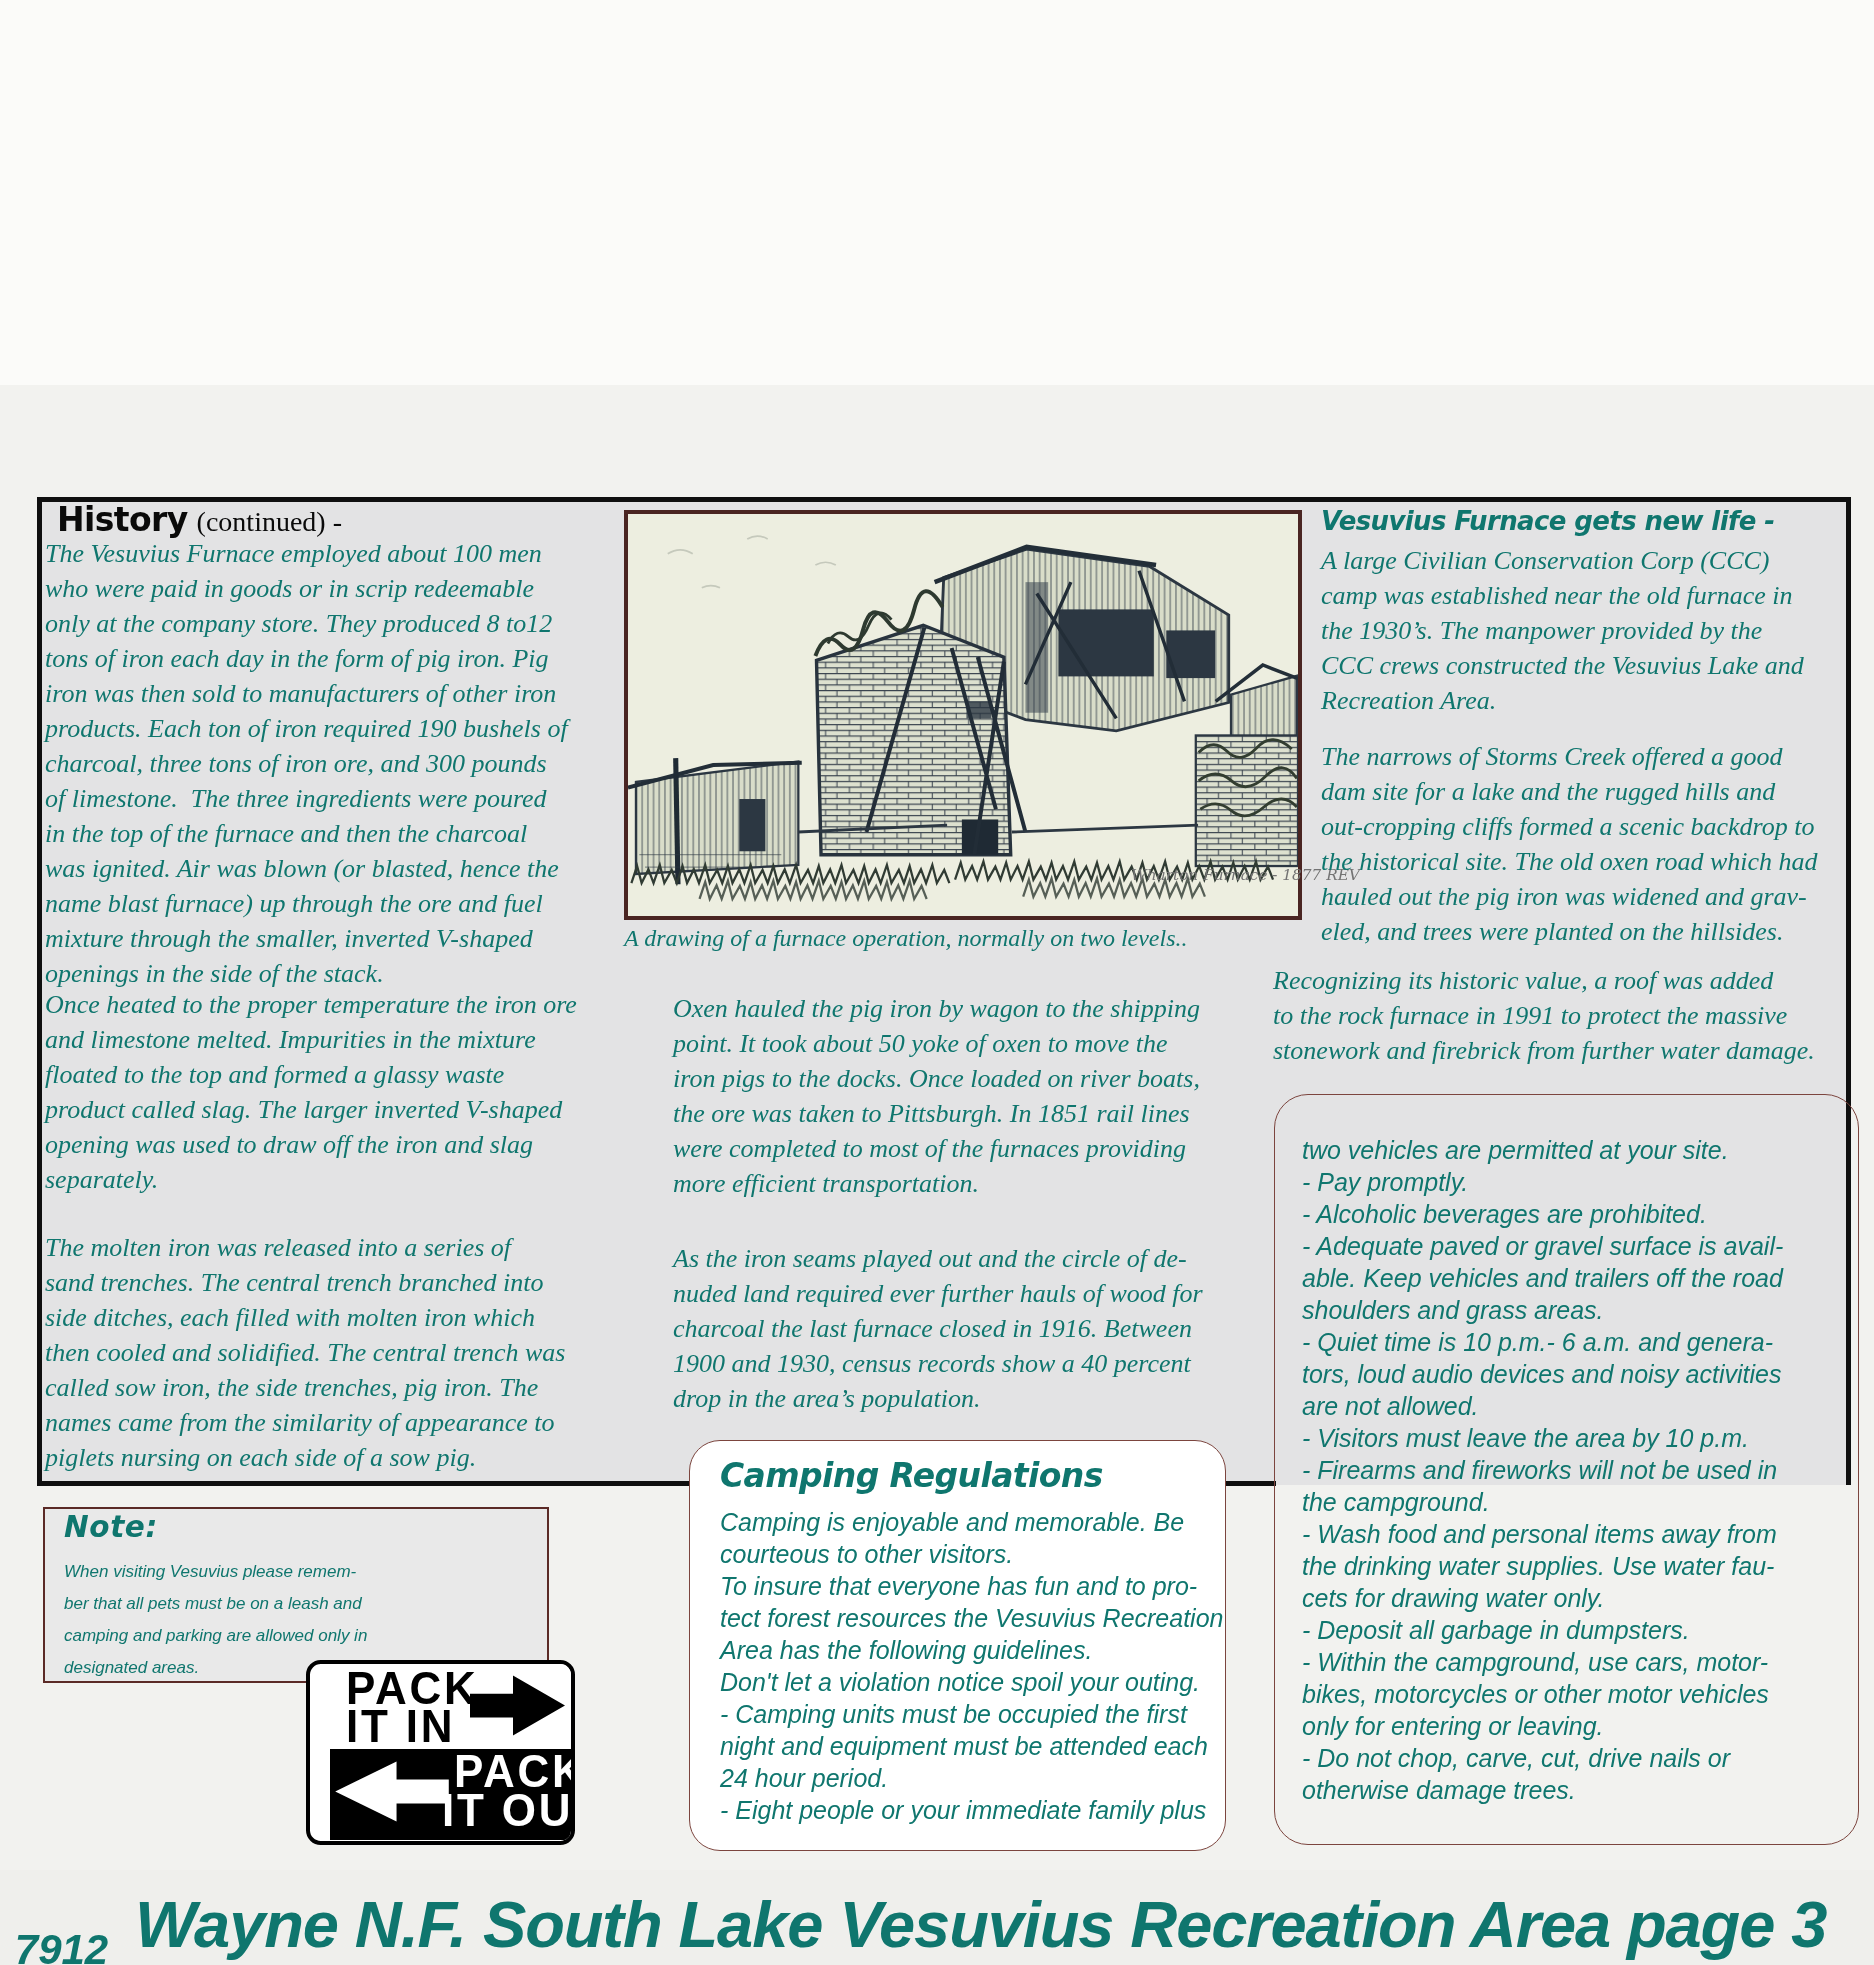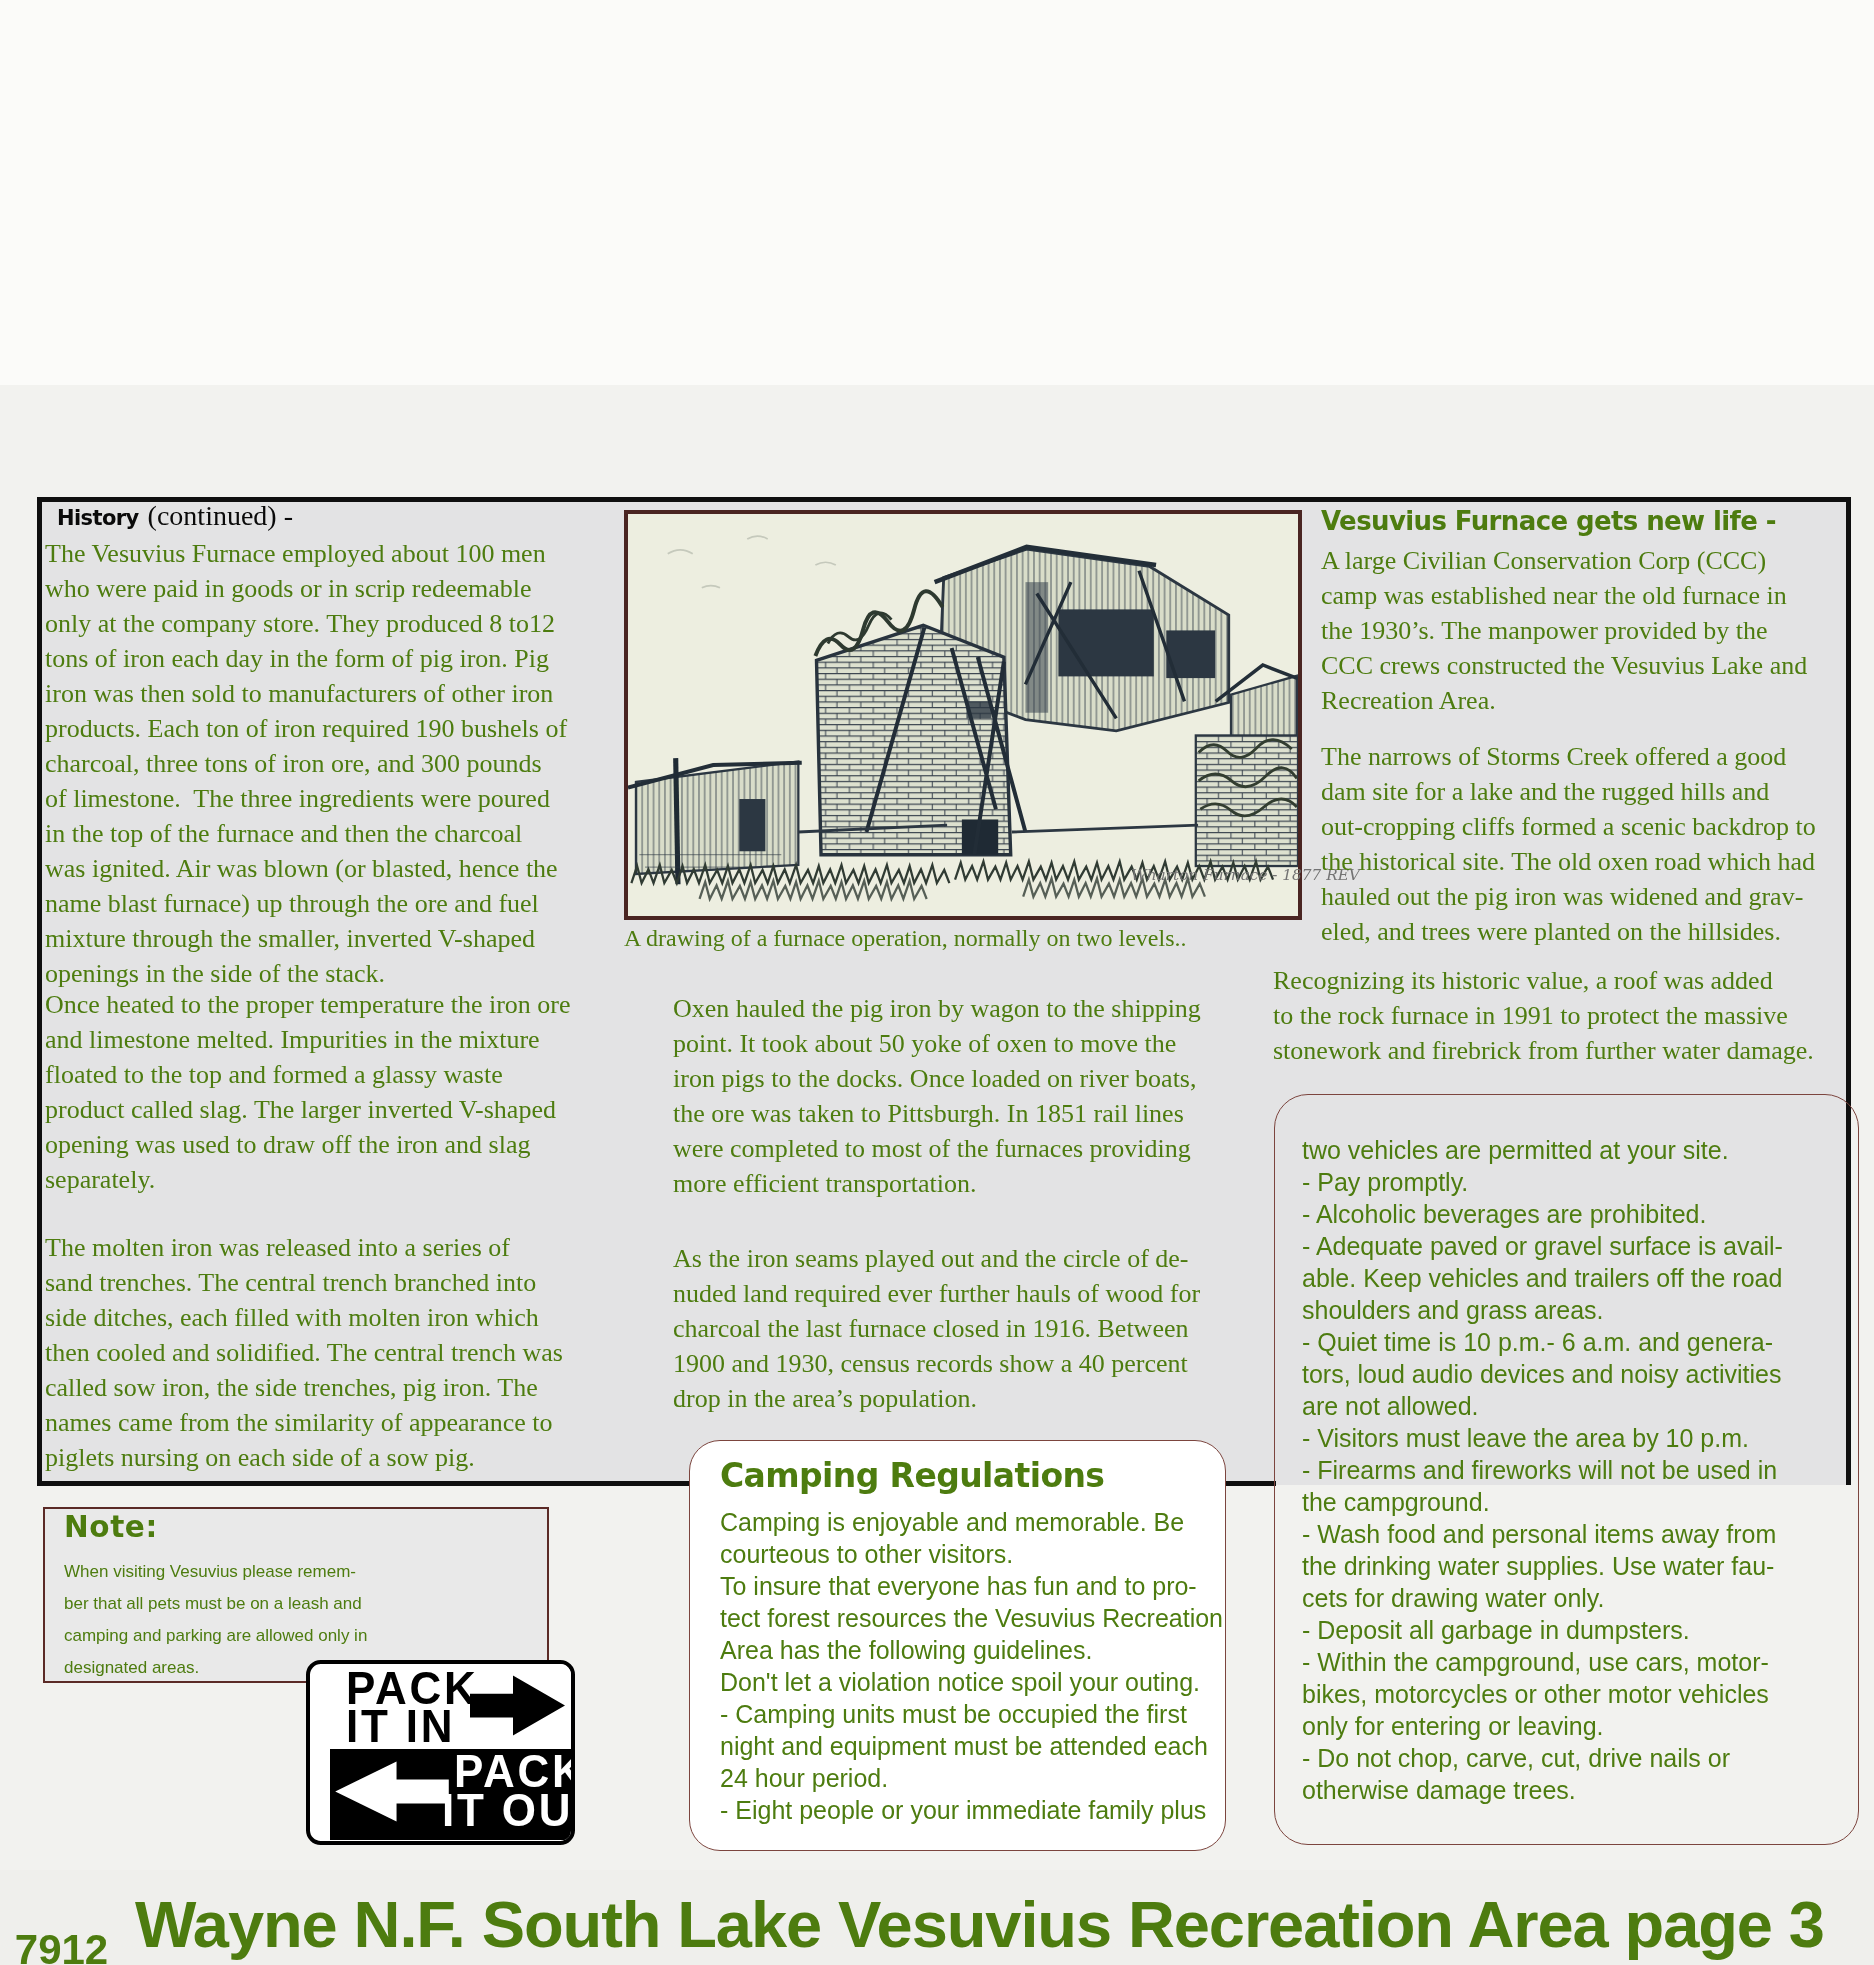--- a/index.html
+++ b/index.html
@@ -3,37 +3,37 @@
 <meta charset="utf-8">
 <style>
   html,body{margin:0;padding:0;}
   body{
     width:1875px;height:1965px;position:relative;overflow:hidden;
     background:#f2f2ef;
     font-family:"Liberation Serif", serif;
     color:#0a0a0a;
   }
   .abs{position:absolute;}
-  .txt{position:absolute;white-space:pre;color:#4d7c0f;z-index:6;}
+  .txt{position:absolute;white-space:pre;color:#0f766e;z-index:6;font-style:italic;}
   .serif{font-family:"Liberation Serif", serif;font-size:26px;line-height:35px;}
   .serif-mid{font-family:"Liberation Serif", serif;font-size:26px;line-height:35px;}
   .sans{font-family:"Liberation Sans", sans-serif;}
   .comic{font-family:"DejaVu Sans", sans-serif;font-weight:bold;}
 
   #bottom-band{left:0;top:2615;width:1875px;height:385px;background:#fbfbf9;z-index:0;}
 
   #main-box{
     left:37px;top:497px;width:1804px;height:983px;
     border:5.1px solid #0f0f0f;border-bottom:none;
     background:#e3e3e4;z-index:1;
   }
   #main-bottom-border{left:37px;top:1481px;width:1239px;height:5.1px;background:#0f0f0f;z-index:2;}
 
   #history-heading-row{left:57px;top:500px;display:flex;align-items:baseline;z-index:6;}
-  #history-heading-row .h{font-size:21px;letter-spacing:-0.6px;}
+  #history-heading-row .h{font-size:33px;letter-spacing:-0.6px;}
   #history-heading-row .c{font-family:"Liberation Serif",serif;font-size:28px;margin-left:9px;}
 
   #drawing-panel{
     left:624px;top:510px;width:678px;height:410px;
     border:4px solid #4a2522;box-sizing:border-box;background:#edeee0;z-index:2;
   }
   #drawing-signature{left:1091px;top:866px;font-style:italic;font-size:15.3px;color:#737373;z-index:3;font-family:"DejaVu Serif",serif;margin-left:40px;}
   #drawing-caption{left:624px;top:925px;font-size:24px;z-index:6;}
 
   #newlife-heading{left:1321px;top:506px;font-size:26px;letter-spacing:-0.6px;z-index:6;}

